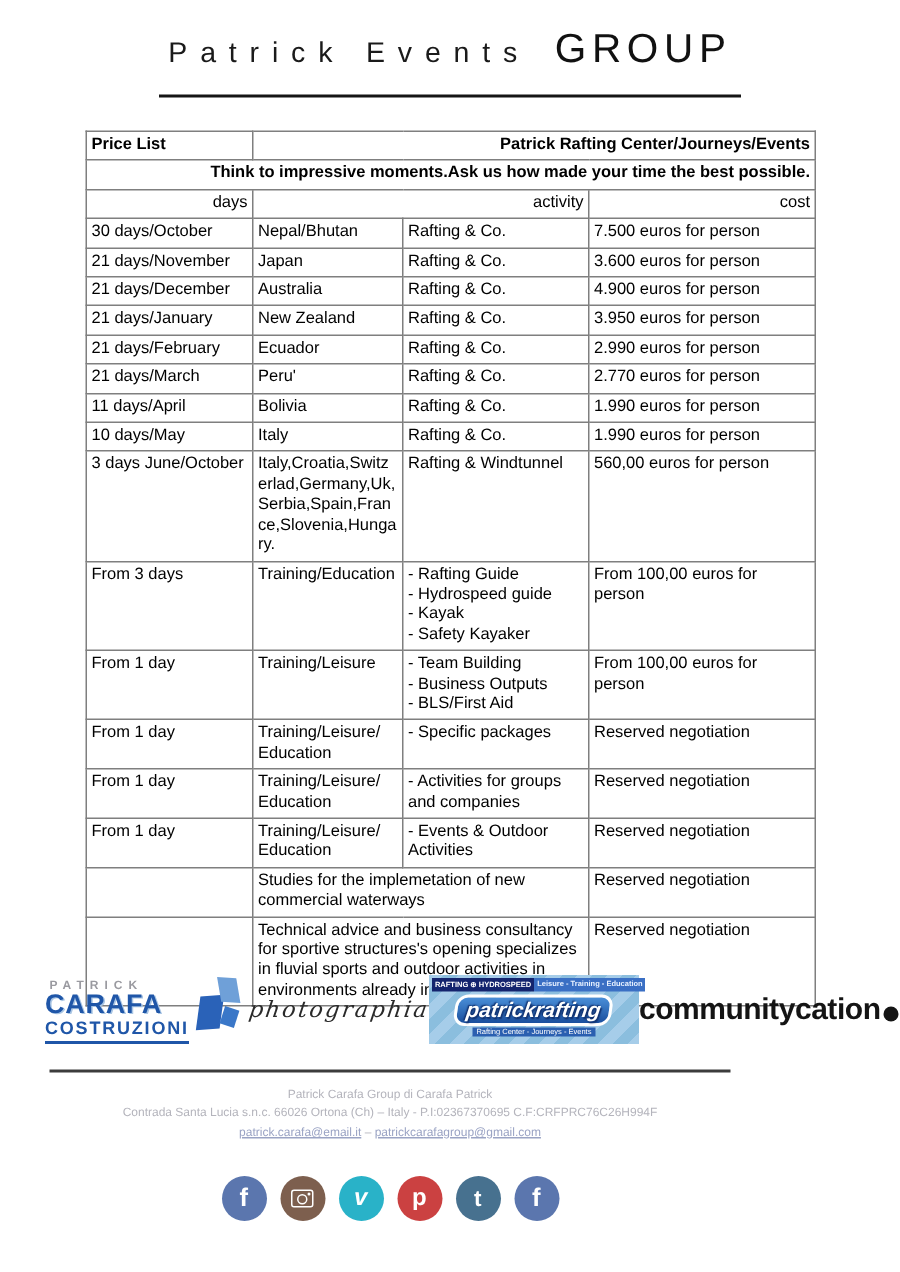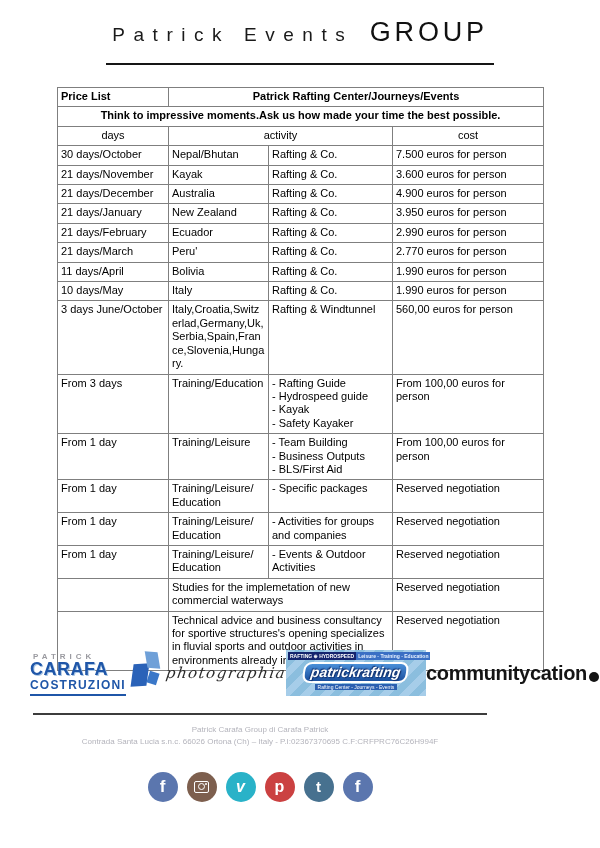--- a/index.html
+++ b/index.html
@@ -19,21 +19,21 @@
   table.price {
     margin:22px 0 0 57px; width:486px;
     border-collapse:collapse; table-layout:fixed;
     font-size:11px; line-height:1.22;
   }
   table.price td {
     border:1px solid #7f7f7f; padding:2px 3px 3px 3px;
     vertical-align:top; color:#000;
   }
   td.b { font-weight:bold; }
-  td.c { text-align:center;margin-top:42px; }
+  td.c { text-align:right;margin-top:42px; }
   .preline { white-space:pre-line; }
   .breakall { word-break:break-all; }
 
   
   .footer { position:absolute; left:0; top:646px; width:520px; }
   .logos-row {
     display:flex; align-items:center; justify-content:space-between;
     padding:0 30px; height:54px;
   }
 
@@ -137,21 +137,21 @@
   </tr>
 
   <tr>
     <td>30 days/October</td>
     <td>Nepal/Bhutan</td>
     <td>Rafting &amp; Co.</td>
     <td>7.500 euros for person</td>
   </tr>
   <tr>
     <td>21 days/November</td>
-    <td>Kayak</td>
+    <td>Japan</td>
     <td>Rafting &amp; Co.</td>
     <td>3.600 euros for person</td>
   </tr>
   <tr>
     <td>21 days/December</td>
     <td>Australia</td>
     <td>Rafting &amp; Co.</td>
     <td>4.900 euros for person</td>
   </tr>
   <tr>
@@ -273,20 +273,25 @@
     </div>
 
     <div class="logo-comm"><span>communitycation</span><span class="comm-dot"></span></div>
   </div>
 
   <div class="bottom-rule"></div>
 
   <div class="address">
     <div>Patrick Carafa Group di Carafa Patrick</div>
     <div>Contrada Santa Lucia s.n.c. 66026 Ortona (Ch) – Italy - P.I:02367370695 C.F:CRFPRC76C26H994F</div>
+    <div>
+      <a href="#">patrick.carafa@email.it</a>
+      <span>–</span>
+      <a href="#">patrickcarafagroup@gmail.com</a>
+    </div>
   </div>
 
   <div class="social-row">
     <div class="social fb">
         <span>f</span>
       </div>
     <div class="social ig">
         <span class="cam"></span>
       </div>
     <div class="social vm">

